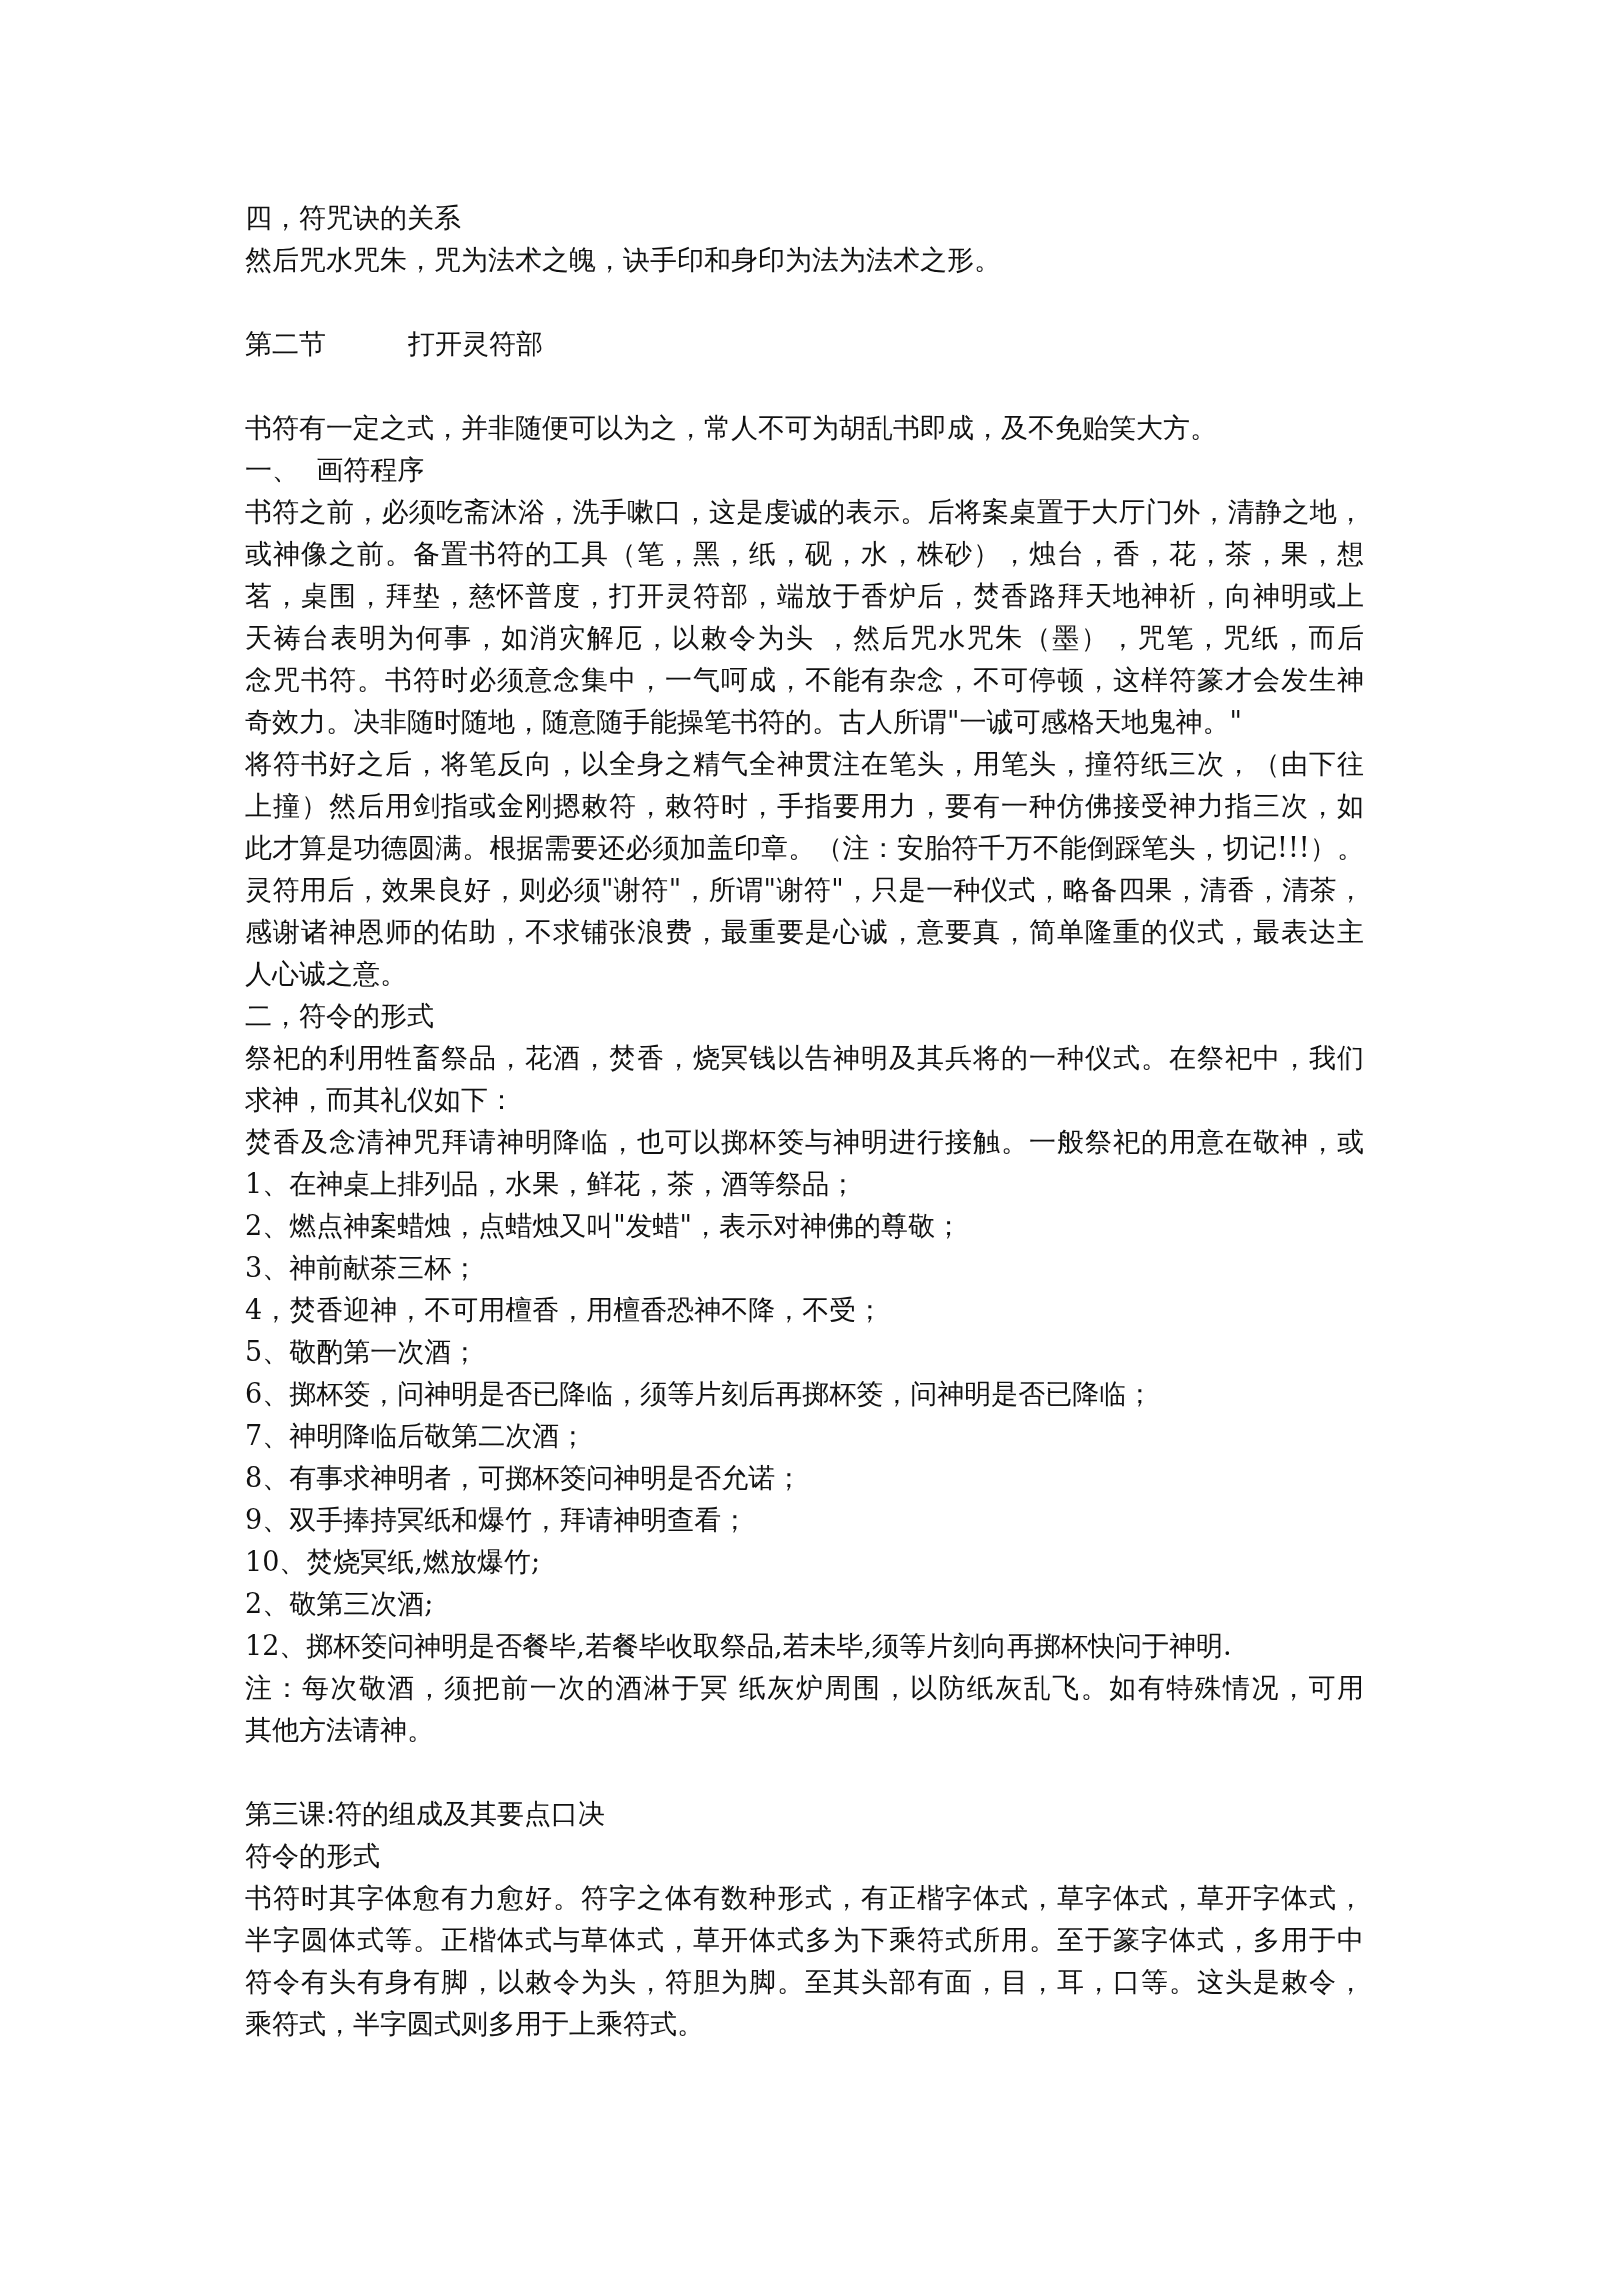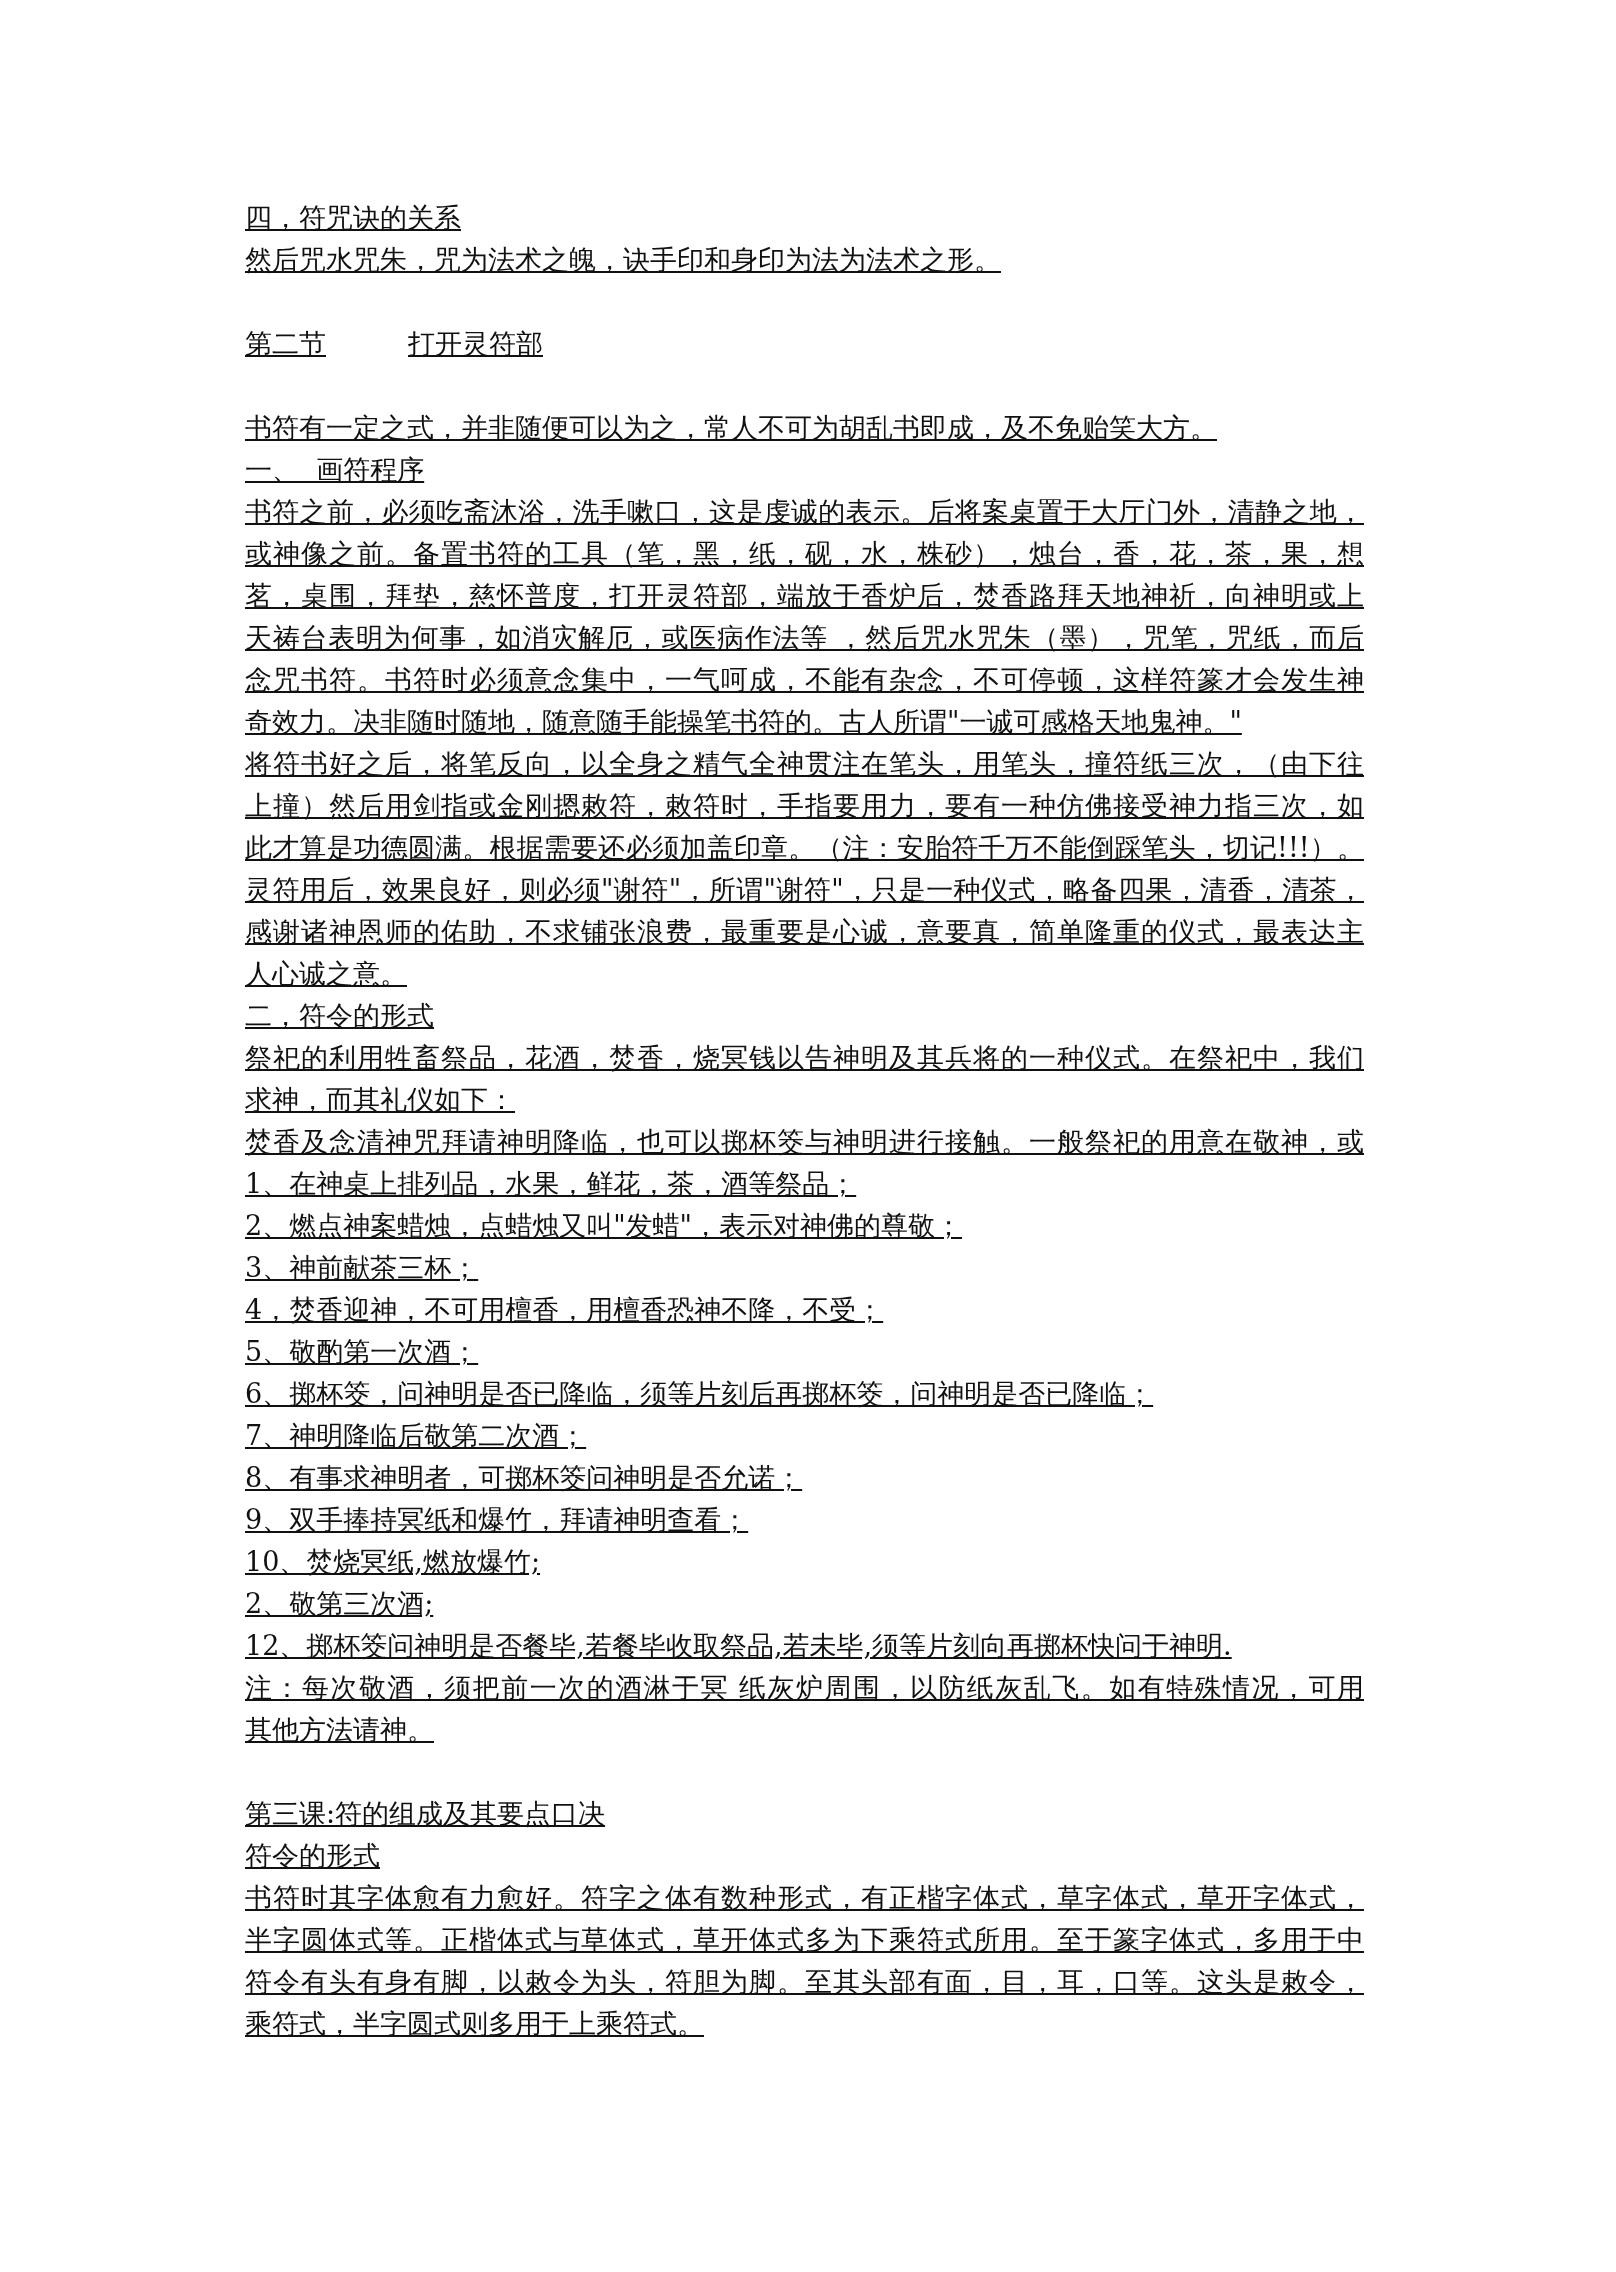--- a/index.html
+++ b/index.html
@@ -20,21 +20,20 @@
     left: 0; top: 0;
     width: 1617px;
     height: 2273px;
     background: #ffffff;
   }
   .text-column {
     position: absolute;
     left: 245px;
     top: 198px;
     width: 1119px;
-    text-decoration: underline;
   }
   .line {
     height: 42px;
     line-height: 39px;
     font-size: 27px;
     white-space: nowrap;
     overflow: visible;
     letter-spacing: 0px;
   }
   .line.full {
@@ -59,21 +58,21 @@
     <div class="line">
       <span>第二节</span><span class="heading-gap"></span><span>打开灵符部</span>
     </div>
     <div class="line blank"></div>
 
     <div class="line">书符有一定之式，并非随便可以为之，常人不可为胡乱书即成，及不免贻笑大方。</div>
     <div class="line" style="white-space:pre">一、  画符程序</div>
     <div class="line full">书符之前，必须吃斋沐浴，洗手嗽口，这是虔诚的表示。后将案桌置于大厅门外，清静之地，</div>
     <div class="line full">或神像之前。备置书符的工具（笔，黑，纸，砚，水，株砂），烛台，香，花，茶，果，想</div>
     <div class="line full">茗，桌围，拜垫，慈怀普度，打开灵符部，端放于香炉后，焚香路拜天地神祈，向神明或上</div>
-    <div class="line full">天祷台表明为何事，如消灾解厄，或医病作法等 ，然后咒水咒朱（墨），咒笔，咒纸，而后</div>
+    <div class="line full">天祷台表明为何事，如消灾解厄，以敕令为头 ，然后咒水咒朱（墨），咒笔，咒纸，而后</div>
     <div class="line full">念咒书符。书符时必须意念集中，一气呵成，不能有杂念，不可停顿，这样符篆才会发生神</div>
     <div class="line">奇效力。决非随时随地，随意随手能操笔书符的。古人所谓"一诚可感格天地鬼神。"</div>
     <div class="line full">将符书好之后，将笔反向，以全身之精气全神贯注在笔头，用笔头，撞符纸三次，（由下往</div>
     <div class="line full">上撞）然后用剑指或金刚摁敕符，敕符时，手指要用力，要有一种仿佛接受神力指三次，如</div>
     <div class="line full">此才算是功德圆满。根据需要还必须加盖印章。（注：安胎符千万不能倒踩笔头，切记!!!）。</div>
     <div class="line full">灵符用后，效果良好，则必须"谢符"，所谓"谢符"，只是一种仪式，略备四果，清香，清茶，</div>
     <div class="line full">感谢诸神恩师的佑助，不求铺张浪费，最重要是心诚，意要真，简单隆重的仪式，最表达主</div>
     <div class="line">人心诚之意。</div>
 
     <div class="line">二，符令的形式</div>

